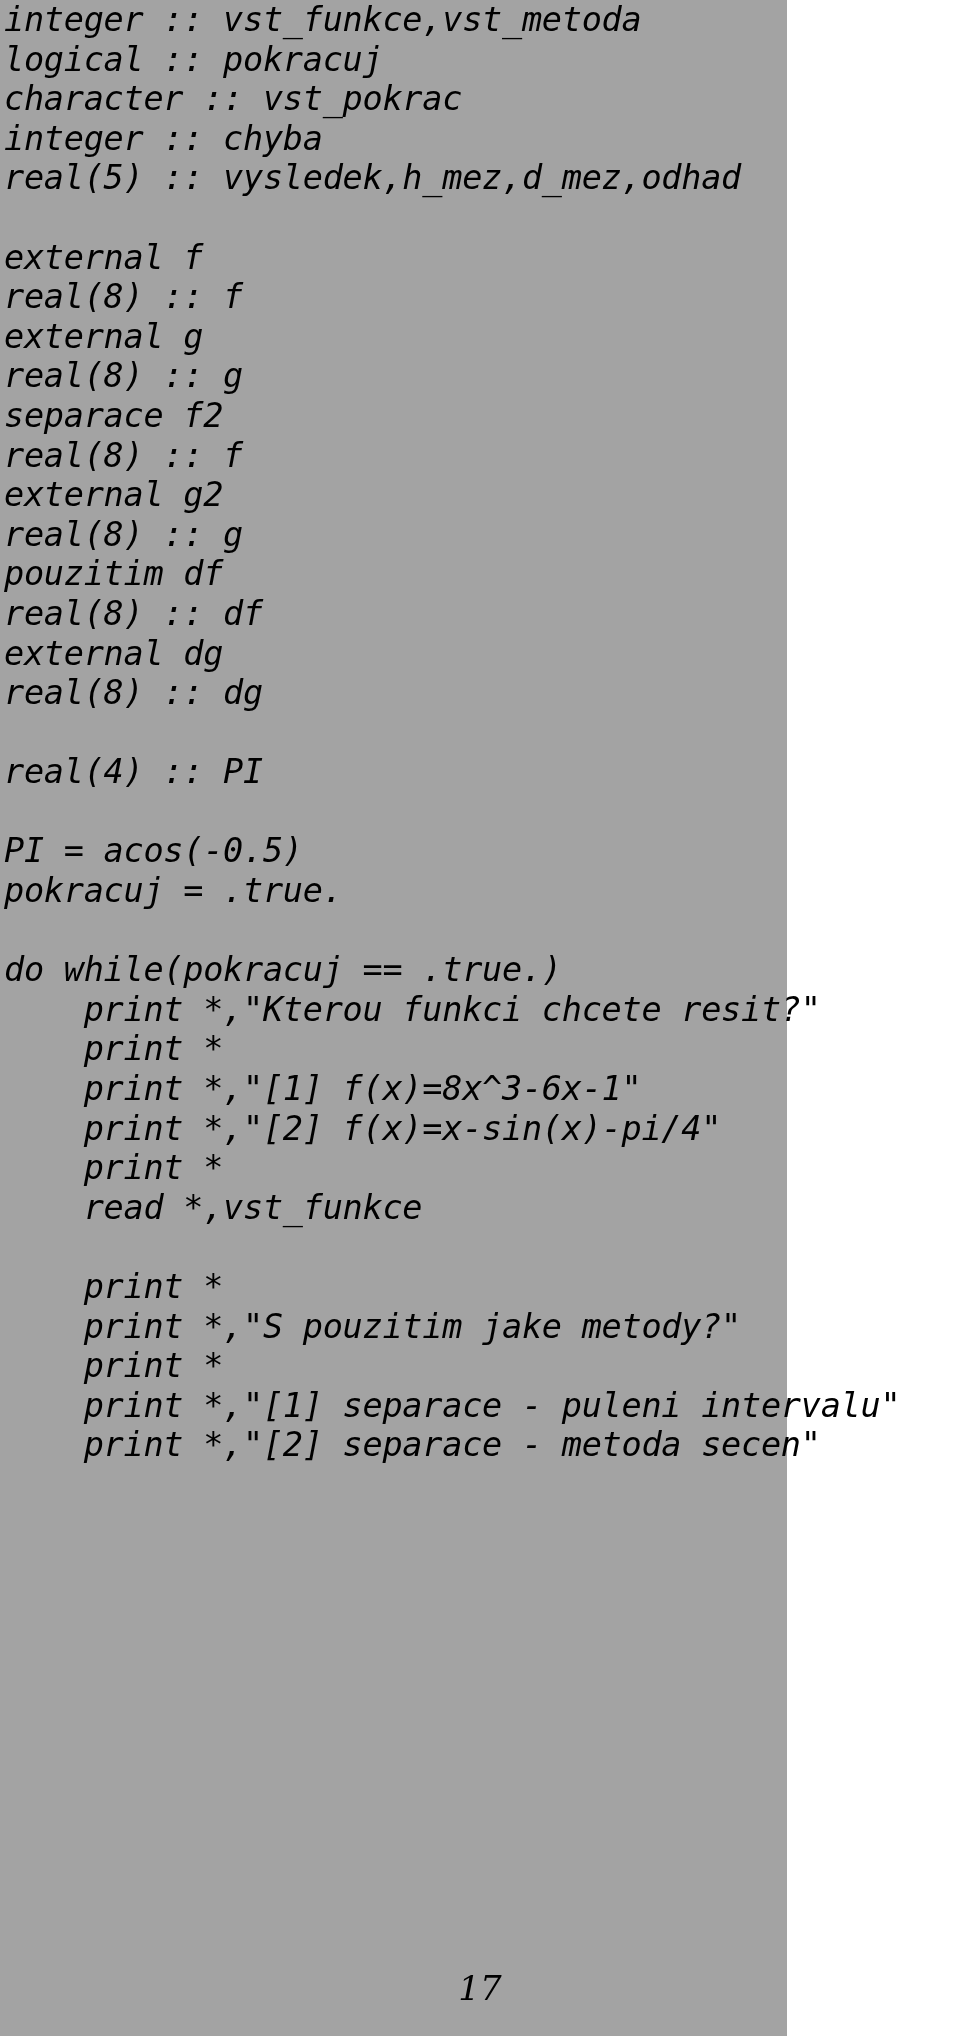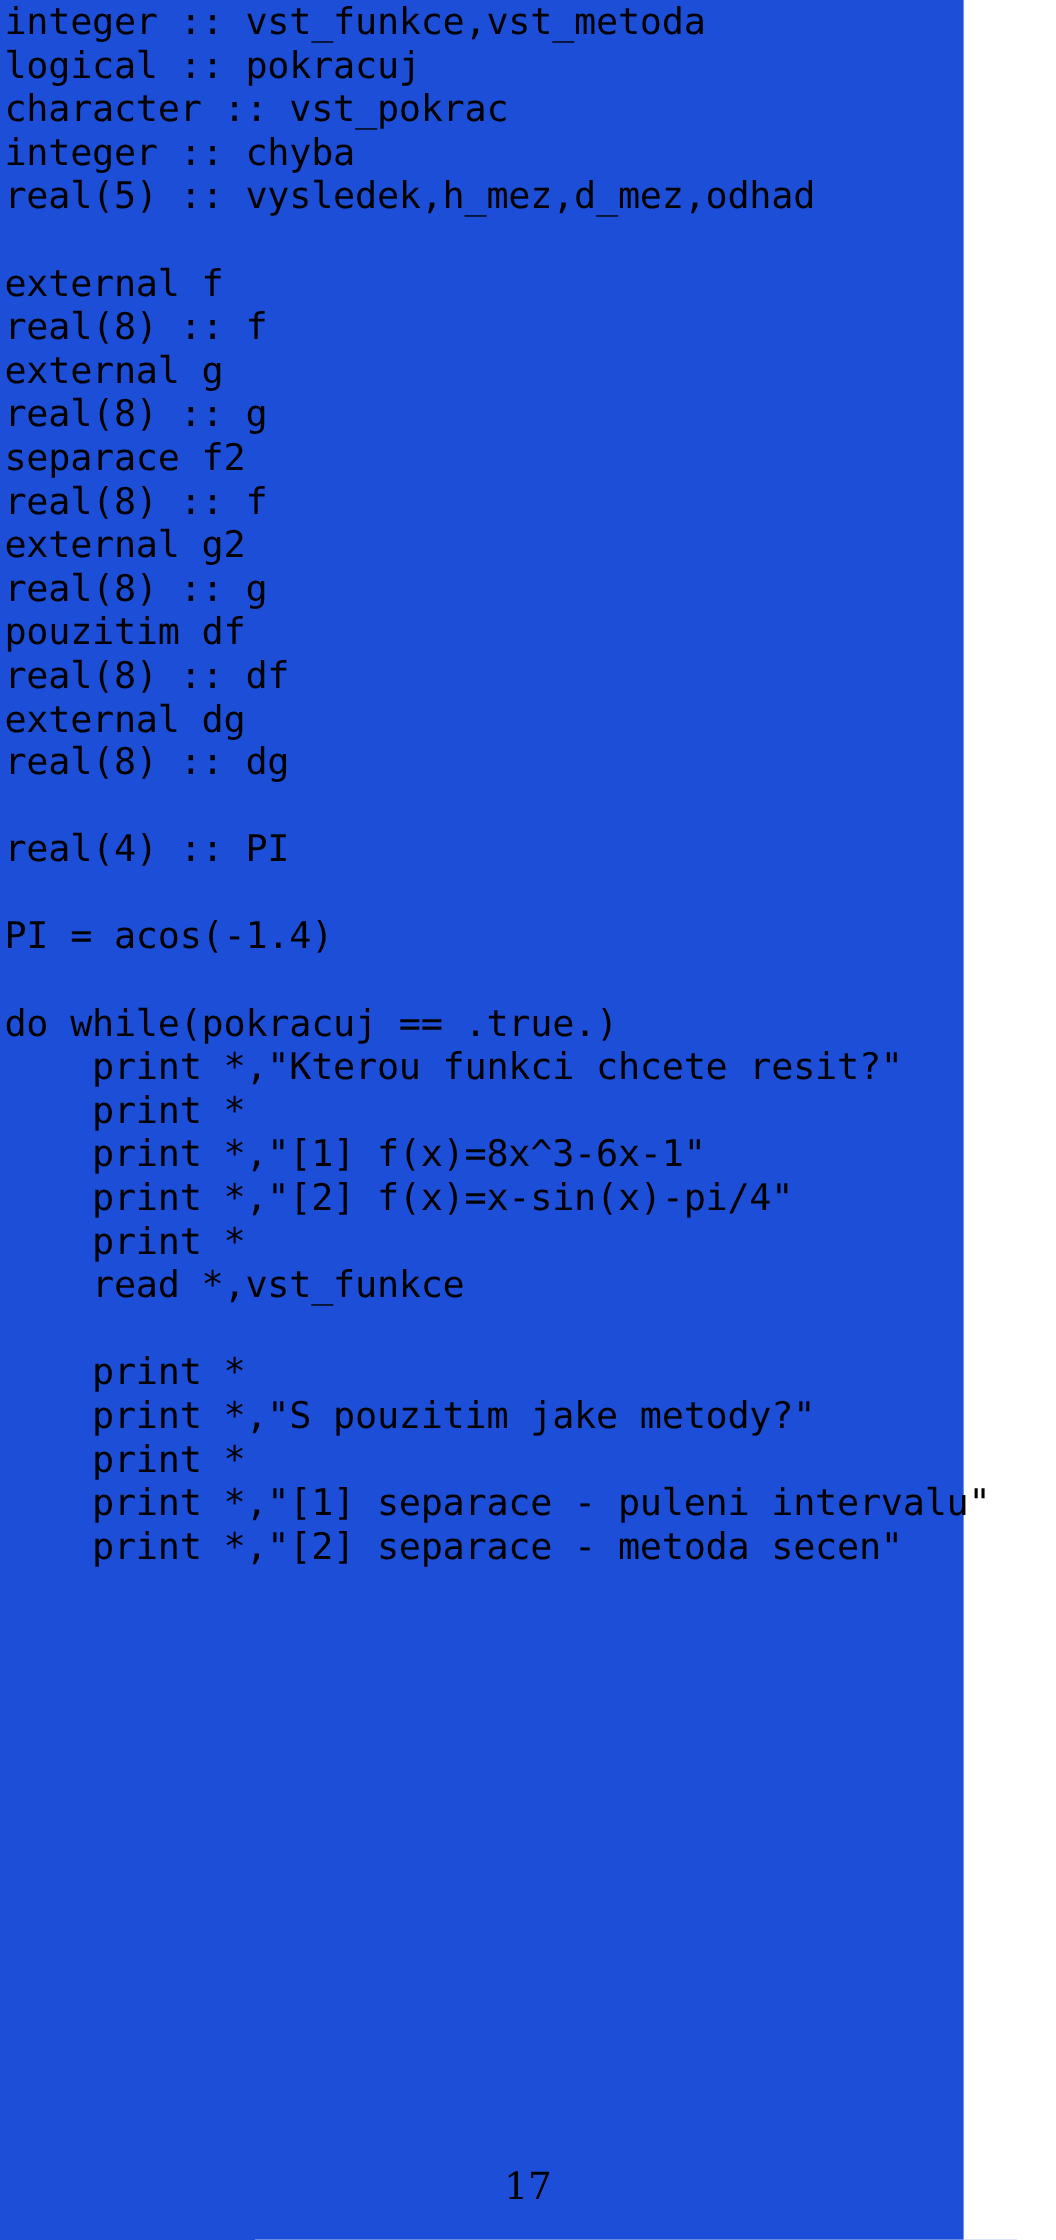--- a/index.html
+++ b/index.html
@@ -12,23 +12,24 @@
     height: 2036px;
     position: relative;
     overflow: hidden;
     font-family: "DejaVu Sans Mono", "Liberation Mono", monospace;
     color: #000000;
   }
   #page {
     position: absolute;
     left: 0;
     top: 0;
-    width: 876px;
+    width: 787px;
     height: 2036px;
-    background: #1d4ed8;
+    background: #a3a3a3;
+    font-style: italic;
   }
   #code-block {
     position: absolute;
     left: 4px;
     top: 0px;
     width: 952px;
   }
   .code-line {
     font-family: "DejaVu Sans Mono", "Liberation Mono", monospace;
     font-size: 33.5px;
@@ -77,21 +78,22 @@
       <div class="code-line">real(8) :: f</div>
       <div class="code-line">external g2</div>
       <div class="code-line">real(8) :: g</div>
       <div class="code-line">pouzitim df</div>
       <div class="code-line">real(8) :: df</div>
       <div class="code-line">external dg</div>
       <div class="code-line">real(8) :: dg</div>
       <div class="code-line blank"></div>
       <div class="code-line">real(4) :: PI</div>
       <div class="code-line blank"></div>
-      <div class="code-line">PI = acos(-1.4)</div>
+      <div class="code-line">PI = acos(-0.5)</div>
+      <div class="code-line">pokracuj = .true.</div>
       <div class="code-line blank"></div>
       <div class="code-line">do while(pokracuj == .true.)</div>
       <div class="code-line">    print *,"Kterou funkci chcete resit?"</div>
       <div class="code-line">    print *</div>
       <div class="code-line">    print *,"[1] f(x)=8x^3-6x-1"</div>
       <div class="code-line">    print *,"[2] f(x)=x-sin(x)-pi/4"</div>
       <div class="code-line">    print *</div>
       <div class="code-line">    read *,vst_funkce</div>
       <div class="code-line blank"></div>
       <div class="code-line">    print *</div>

